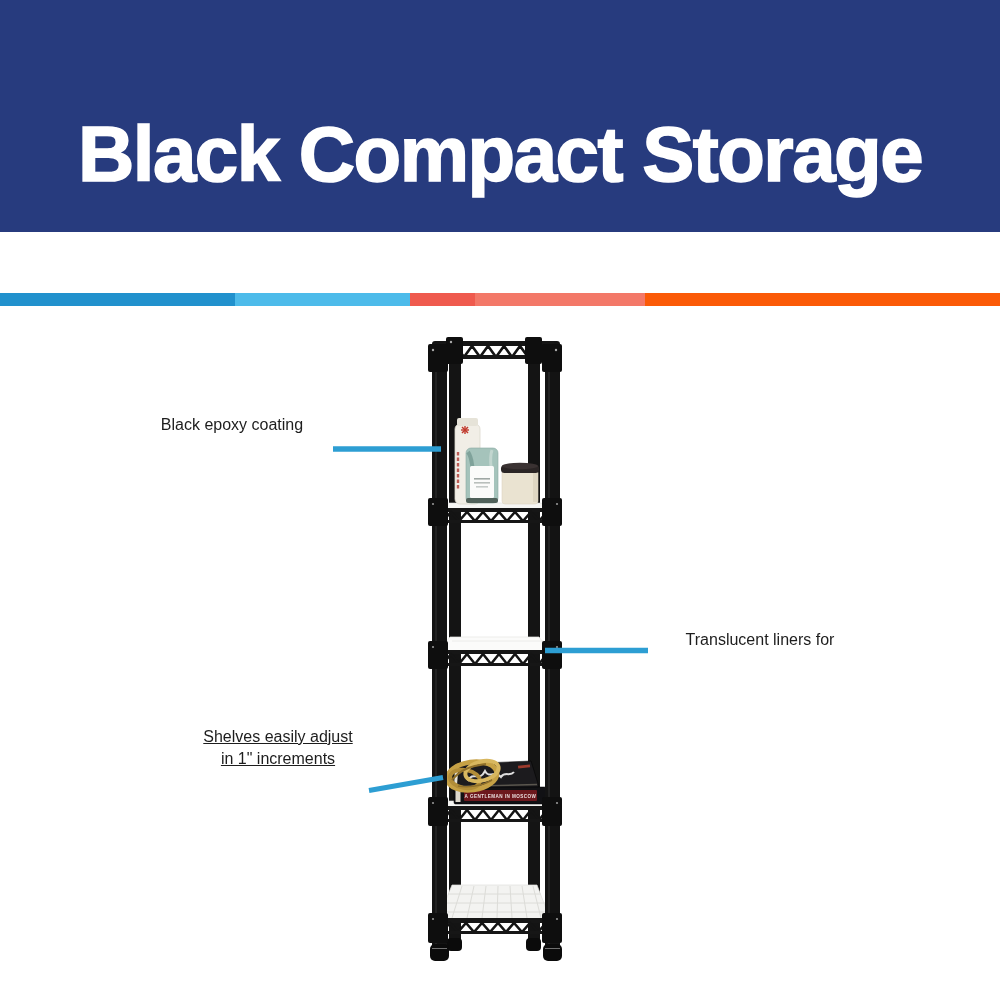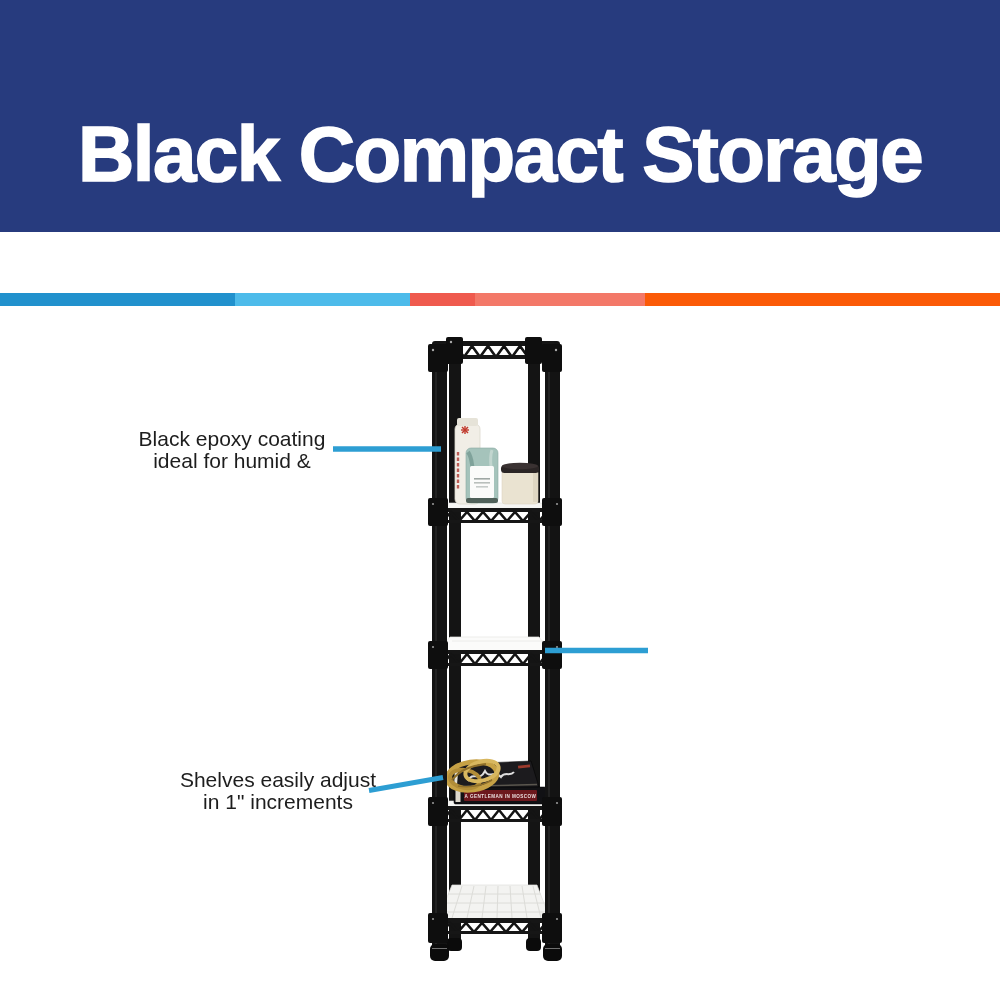--- a/index.html
+++ b/index.html
@@ -20,25 +20,25 @@
   }
 
   
   .divider{position:absolute;top:293px;left:0;width:1000px;height:13px;display:flex;}
   .divider span{display:block;height:13px;}
   .seg1{width:235px}.seg2{width:175px}.seg3{width:65px}.seg4{width:170px}.seg5{width:355px}
 
   
   .callout{
     position:absolute;text-align:center;color:#1d1d1d;
-    font-size:21px;line-height:22px;font-weight:400;margin-top:14px;
+    font-size:16px;line-height:22px;font-weight:400;
   }
   .callout-coating{left:107px;top:414px;width:250px;}
   .callout-liners{left:635px;top:629px;width:250px;}
-  .callout-adjust{left:158px;top:755px;width:240px;}
+  .callout-adjust{left:158px;top:726px;width:240px;text-decoration:underline;}
 
   
   .art{position:absolute;inset:0;width:1000px;height:1000px;}
 </style>
 </head>
 <body>
 
 <div class="canvas">
 
   <header class="banner" style="background-color: rgb(39, 59, 126);">
@@ -48,24 +48,24 @@
   <div class="divider">
     <span class="seg1" style="background-color: rgb(33, 145, 205);"></span>
     <span class="seg2" style="background-color: rgb(77, 187, 234);"></span>
     <span class="seg3" style="background-color: rgb(239, 90, 78);"></span>
     <span class="seg4" style="background-color: rgb(243, 120, 104);"></span>
     <span class="seg5" style="background-color: rgb(251, 90, 7);"></span>
   </div>
 
   <div class="callout callout-coating">
     <div>Black epoxy coating</div>
-    <div>ideal for humid &amp;</div>
   </div>
 
   <div class="callout callout-liners">
+    <div>Translucent liners for</div>
   </div>
 
   <div class="callout callout-adjust">
     <div>Shelves easily adjust</div>
     <div>in 1" increments</div>
   </div>
 
   <svg class="art" viewBox="0 0 1000 1000">
 
     <g>

